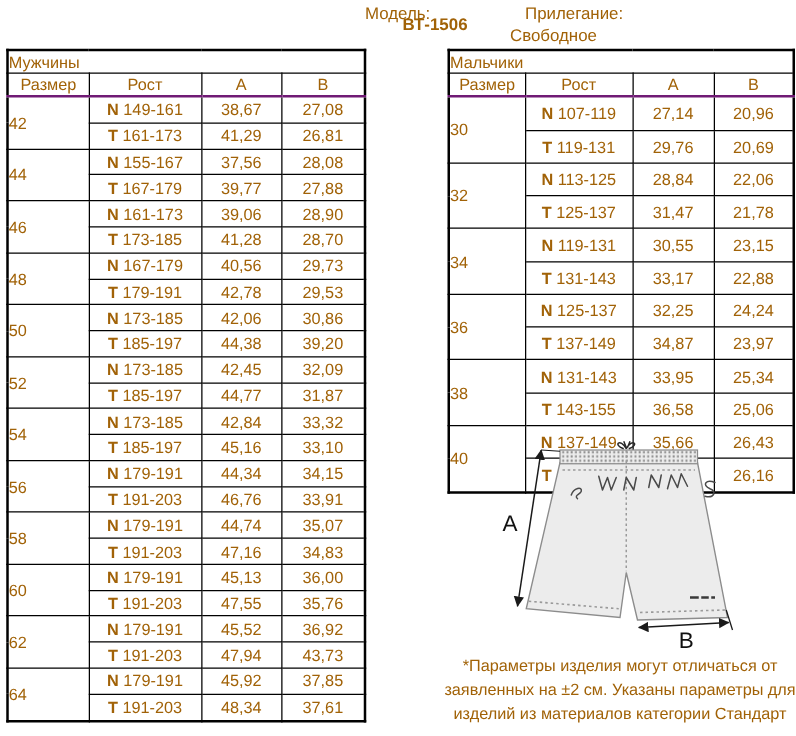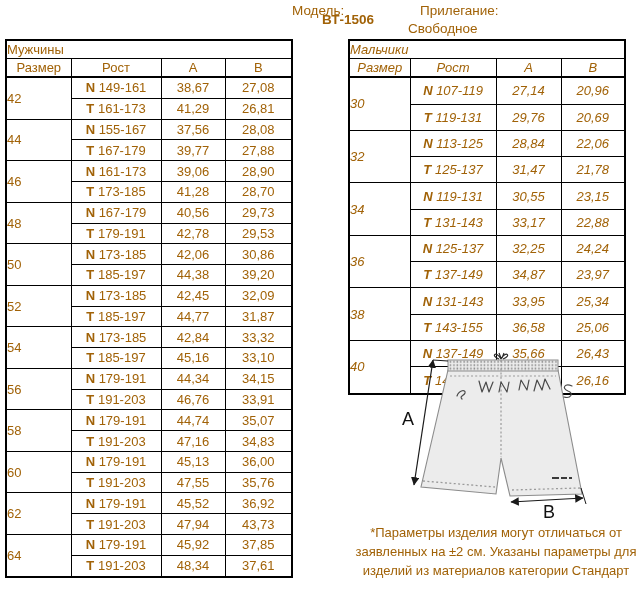--- a/index.html
+++ b/index.html
@@ -6,21 +6,21 @@
   .page{position:relative;width:637px;height:589px;background:#ffffff;overflow:hidden;
         font-family:"Liberation Sans",sans-serif;color:#a16207;border-radius:15px;}
   .hlabel{position:absolute;font-size:13.5px;white-space:nowrap;}
   .bold{font-weight:bold;}
 
   table.size-table{position:absolute;border-collapse:collapse;table-layout:fixed;
         border:2px solid #000;font-size:13px;}
   table.size-table td{border:1px solid #000;padding:0;overflow:hidden;white-space:nowrap;
         vertical-align:middle;}
   tr.title-row td{text-align:left;height:17px;}
-  tr.head-row td{text-align:center;height:17px;border-bottom:2px solid #000000;}
+  tr.head-row td{text-align:center;height:17px;border-bottom:2px solid #701a75;}
   td.c-size{}
   td.c-height{text-align:center;padding-left:5px;margin-left:30px;}
   td.c-num{text-align:center;}
   .nt{font-weight:bold;}
 
   .shorts-svg{position:absolute;left:395px;top:340px;}
   .footnote{position:absolute;left:352px;top:523px;width:288px;text-align:center;
         font-size:13px;line-height:19px;}
 </style>
 </head>
@@ -180,21 +180,21 @@
           <td class="c-num">37,85</td>
         </tr>
         <tr>
           <td class="c-height"><span class="nt">T</span>&nbsp;191-203</td>
           <td class="c-num">48,34</td>
           <td class="c-num">37,61</td>
         </tr>
       </tbody>
   </table>
 
-  <table class="size-table" style="left:348px;top:39px;width:276px;height:356px;font-style:italic;">
+  <table class="size-table" style="left:358px;top:39px;width:276px;height:356px;">
     <colgroup>
         <col style="width:61px">
         <col style="width:86px">
         <col style="width:65px">
         <col style="width:64px">
       </colgroup>
     <thead>
       <tr class="title-row">
         <td colspan="4">Мальчики</td>
       </tr>

